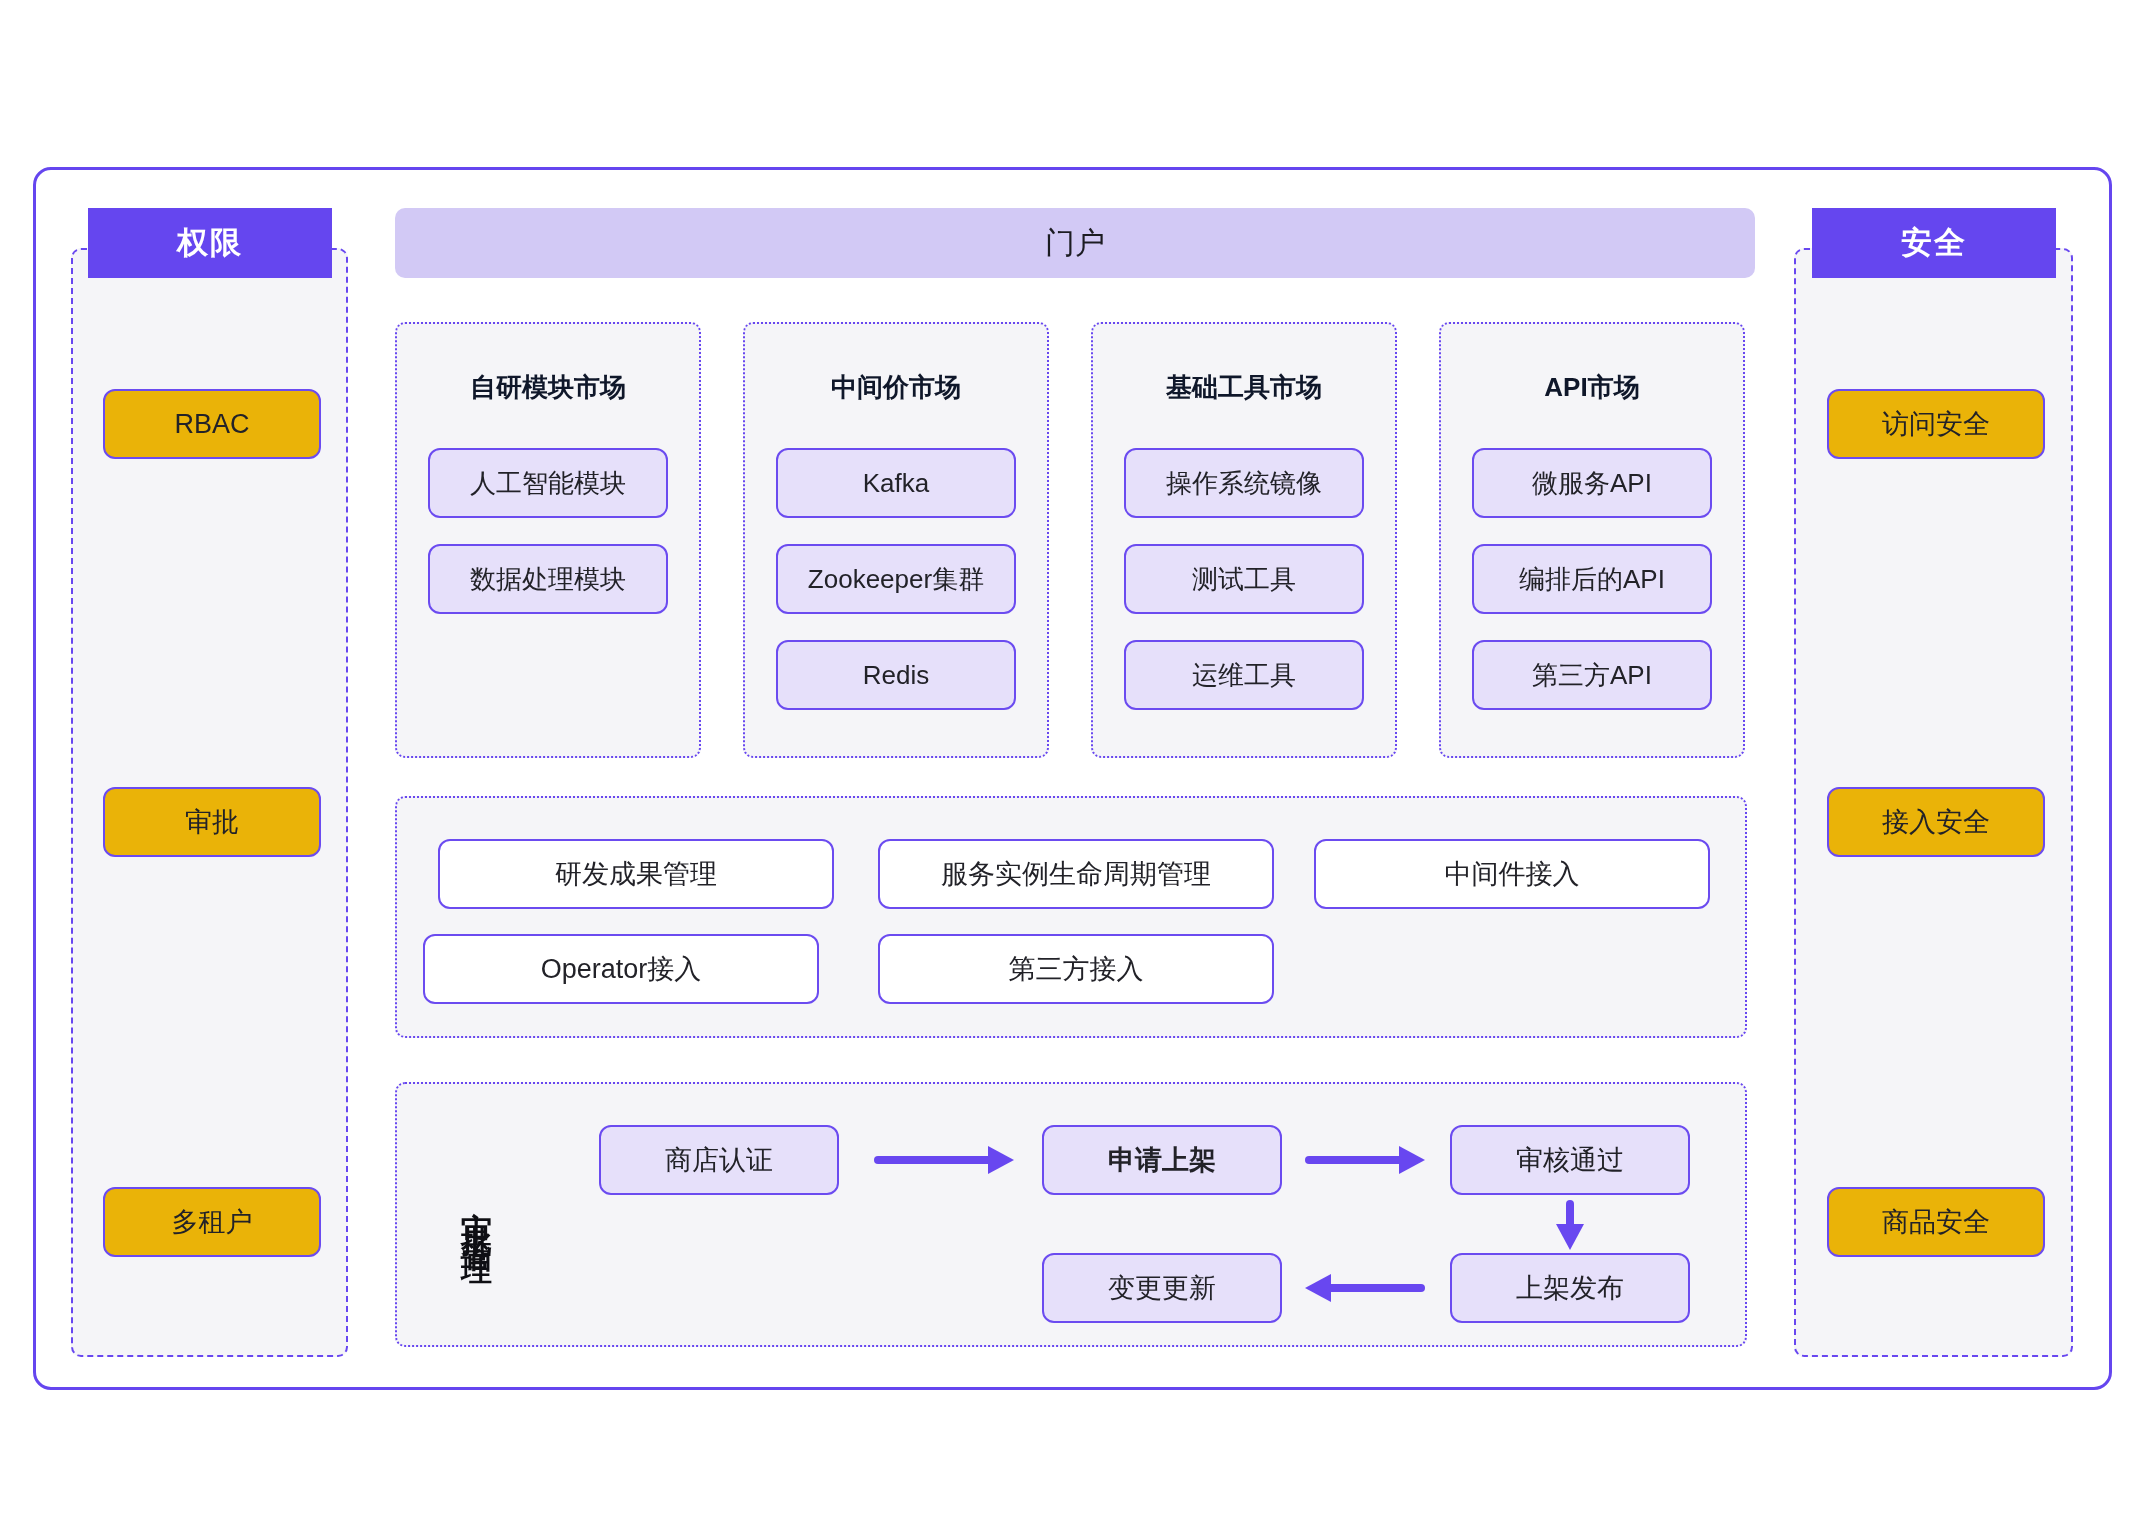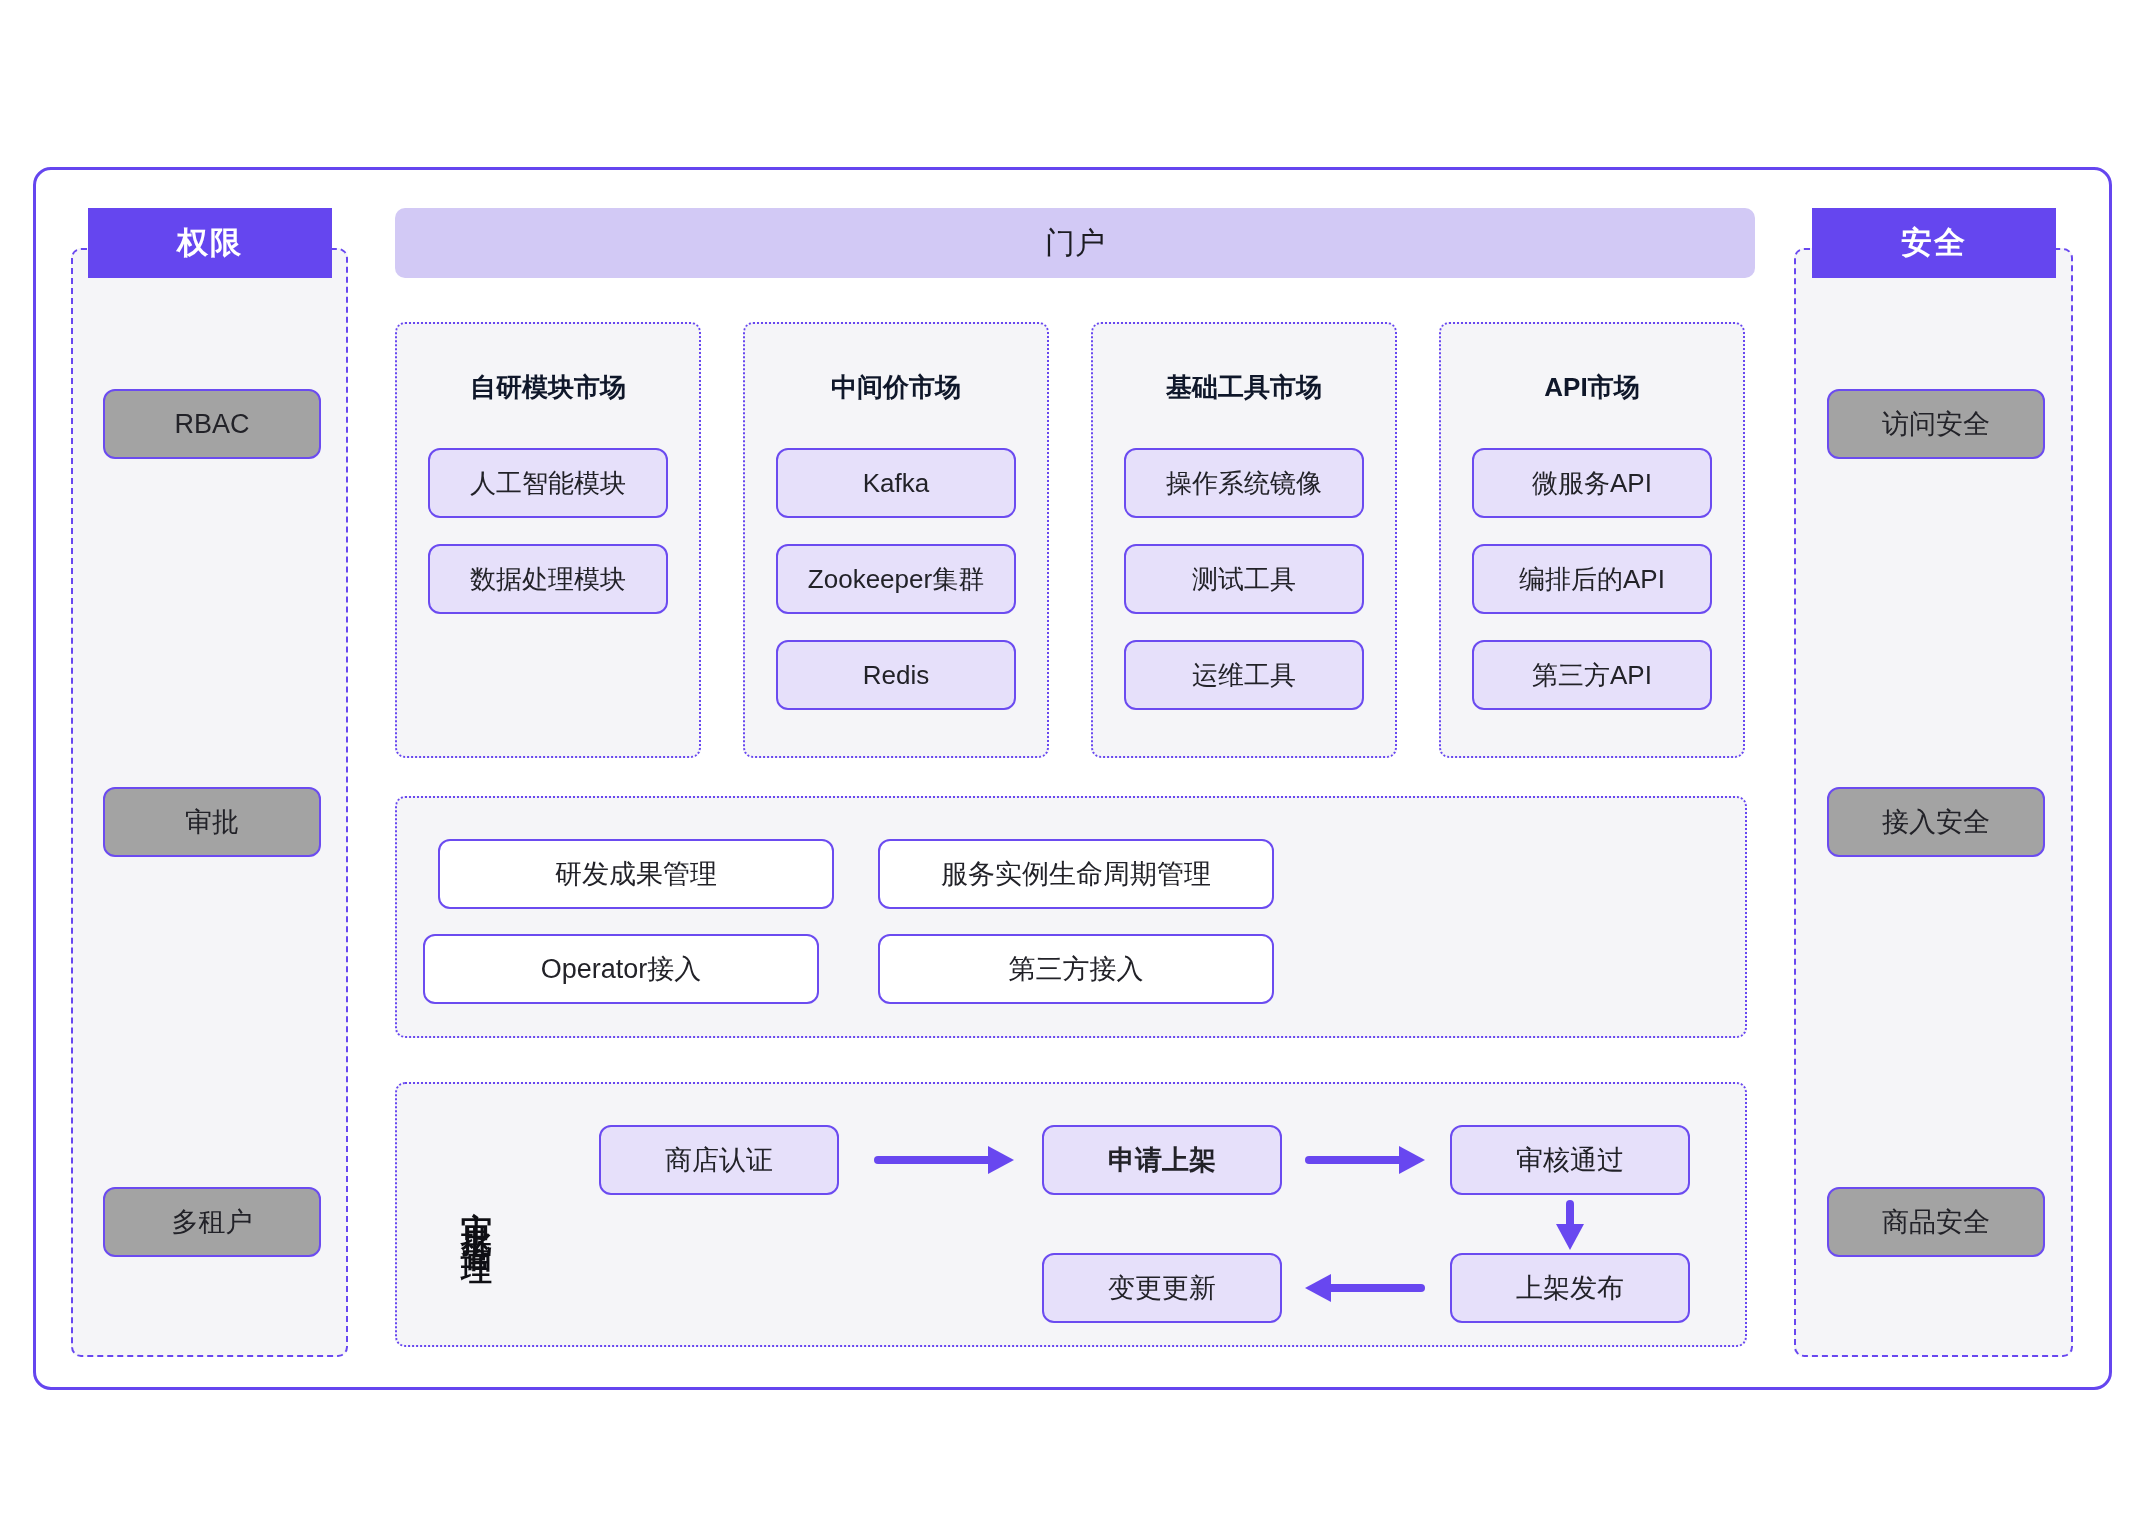--- a/index.html
+++ b/index.html
@@ -19,21 +19,21 @@
   .panel-left  { left:71px;  top:248px; width:277px; height:1109px; }
   .panel-right { left:1794px; top:248px; width:279px; height:1109px; }
   .side-header {
     position:absolute; height:70px; background:#6546EF; border-radius:0;
     display:flex; align-items:center; justify-content:center;
     color:#ffffff; font-size:31px; font-weight:700; z-index:5; letter-spacing:2px;
   }
   .header-left  { left:88px;  top:208px; width:244px; }
   .header-right { left:1812px; top:208px; width:244px; }
   .side-item {
-    position:absolute; width:218px; height:70px; background:#a3a3a3;
+    position:absolute; width:218px; height:70px; background:#eab308;
     border:2.5px solid #6B4BF0; border-radius:12px;
     display:flex; align-items:center; justify-content:center;
     font-size:27px; color:#222228;
   }
   
   .portal-header {
     position:absolute; left:395px; top:208px; width:1360px; height:70px;
     background:#D2C9F5; border-radius:10px;
     display:flex; align-items:center; justify-content:center;
     font-size:30px; font-weight:500; color:#1c1c22;
@@ -126,20 +126,21 @@
   <div class="market-card" style="left:1439px;">
     <div class="market-title">API市场</div>
     <div class="market-item mi-0">微服务API</div>
     <div class="market-item mi-1">编排后的API</div>
     <div class="market-item mi-2">第三方API</div>
   </div>
 
   <div class="mgmt-panel">
     <div class="mgmt-box" style="left:41px; top:41px;">研发成果管理</div>
     <div class="mgmt-box" style="left:481px; top:41px;font-family:Liberation Serif, serif;">服务实例生命周期管理</div>
+    <div class="mgmt-box" style="left:917px; top:41px;">中间件接入</div>
     <div class="mgmt-box" style="left:26px; top:136px;text-align:center;">Operator接入</div>
     <div class="mgmt-box" style="left:481px; top:136px;">第三方接入</div>
   </div>
 
   <div class="approval-panel">
     <div class="approval-label">审批管理</div>
 
     <div class="flow-box" style="left:202px; top:41px;">商店认证</div>
     <div class="flow-box" style="left:645px; top:41px;font-weight:bold;">申请上架</div>
     <div class="flow-box" style="left:1053px; top:41px;">审核通过</div>

